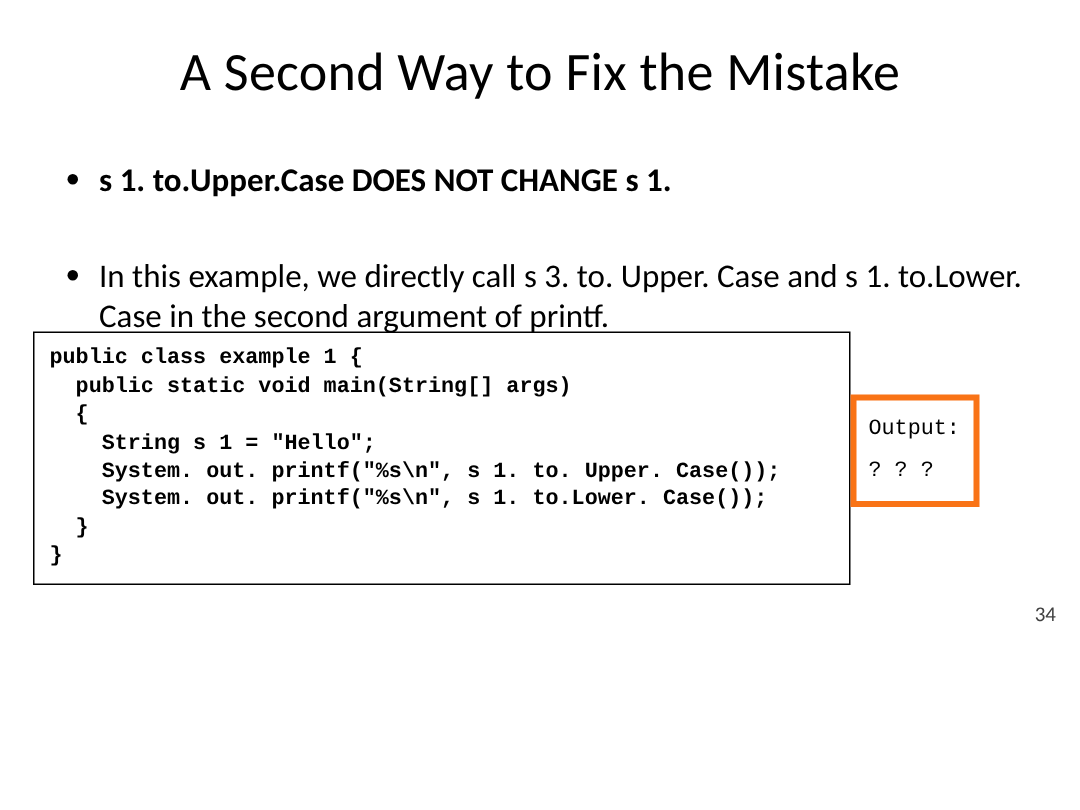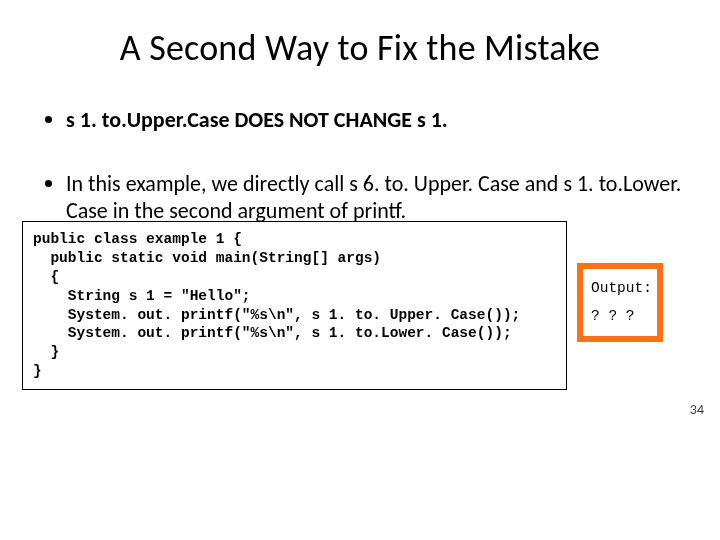--- a/index.html
+++ b/index.html
@@ -58,35 +58,35 @@
     position: absolute;
     left: 0;
     top: 0;
   }
   .code-area {
     position: absolute;
     left: 22px;
     bottom: 38px;
     display: flex;
     align-items: flex-start;
-    gap: 10px;
+    gap: 0;
   }
   .code-box {
     border: 1px solid #000;
     padding: 8px 10px 8px 10px;
     font-family: "Courier New", Courier, monospace;
     font-size: 14.5px;
     line-height: 1.3;
     white-space: pre;
     font-weight: 700;
     width: 545px;
     box-sizing: border-box;
   }
   .output-box {
-    border: 6px solid #f97316;
+    border: 4px solid #f97316;
     font-family: "Courier New", Courier, monospace;
     font-size: 14.5px;
     line-height: 1.9;
     padding: 6px 8px;
     width: 86px;
     box-sizing: border-box;
     margin-top: 42px;
   }
   .page-num {
     position: absolute;
@@ -100,21 +100,21 @@
 <body>
 
 <div class="slide">
 
   <div class="title">A Second Way to Fix the Mistake</div>
 
   <ul class="outer">
     <li class="strong-line">
       <span>s 1. to.Upper.Case DOES NOT CHANGE s 1.</span>
     </li>
-    <li>In this example, we directly call s 6. to. Upper. Case and s 1. to.Lower. Case in the second argument of printf.</li>
+    <li>In this example, we directly call s 3. to. Upper. Case and s 1. to.Lower. Case in the second argument of printf.</li>
   </ul>
 
   <div class="code-area">
     <div class="code-box">public class example 1 {
   public static void main(String[] args)
   {
     String s 1 = "Hello";
     System. out. printf("%s\n", s 1. to. Upper. Case());
     System. out. printf("%s\n", s 1. to.Lower. Case());
   }

